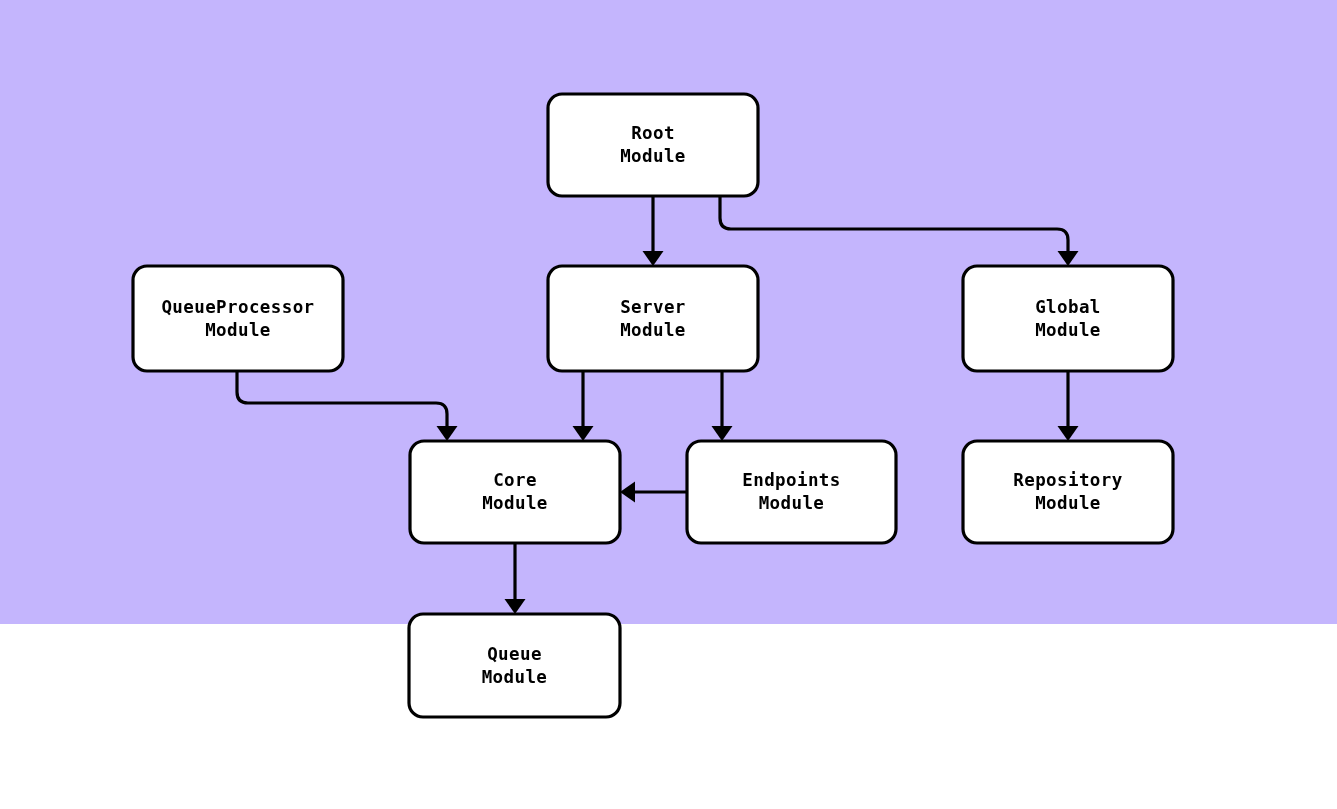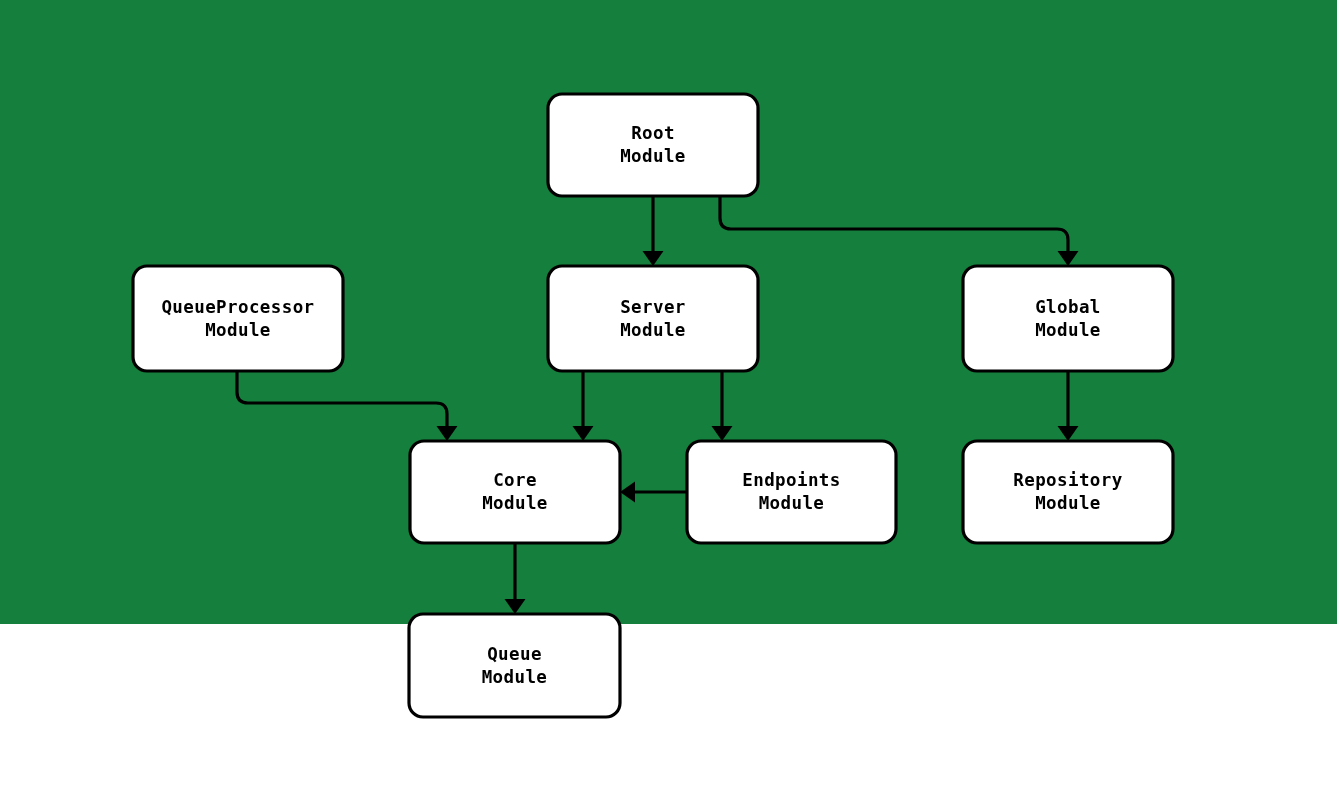--- a/index.html
+++ b/index.html
@@ -11,21 +11,21 @@
   body {
     width: 1337px;
     height: 809px;
     overflow: hidden;
     font-family: "DejaVu Sans Mono", "Liberation Mono", monospace;
   }
   #diagram-root {
     position: relative;
     width: 1337px;
     height: 624px;
-    background: #15803d;
+    background: #c4b5fd;
   }
   svg#diagram-canvas {
     position: absolute;
     top: 0;
     left: 0;
     width: 1337px;
     height: 809px;
     display: block;
   }
   .node-shape {

